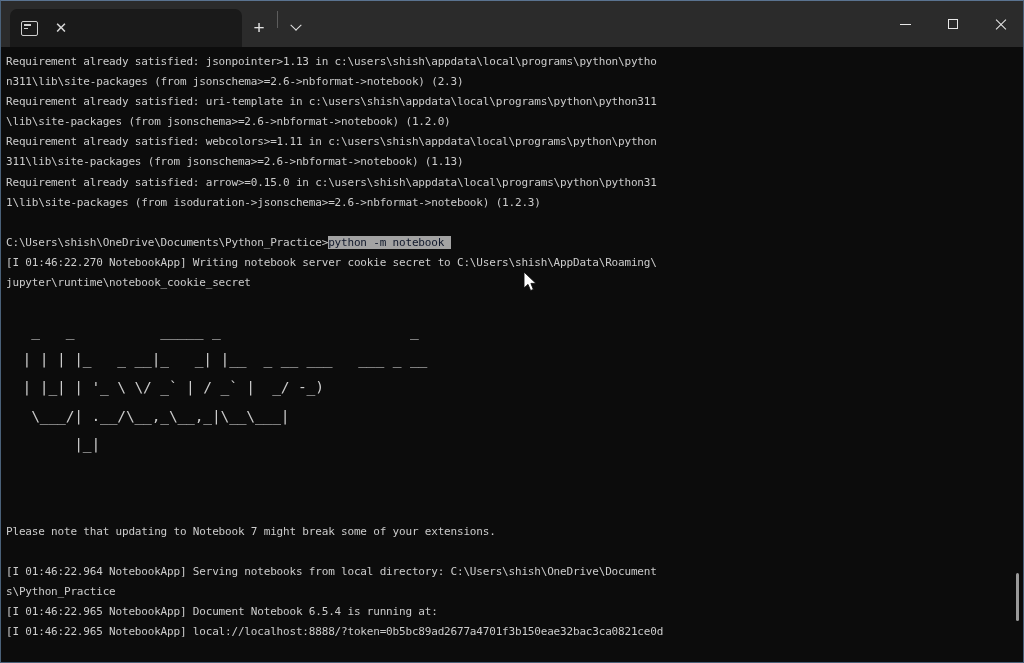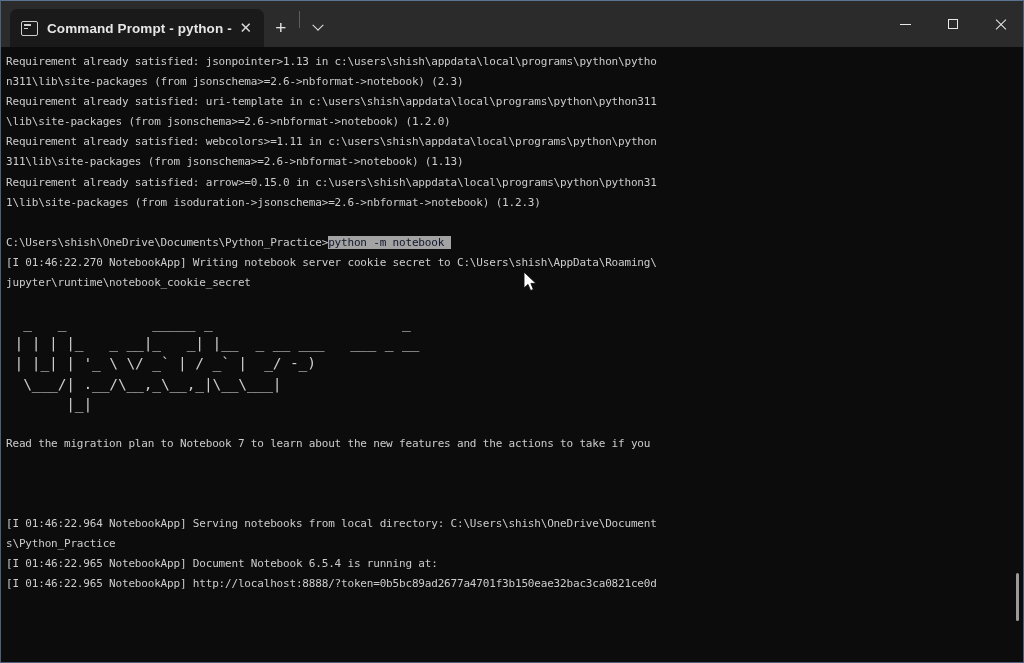--- a/index.html
+++ b/index.html
@@ -177,21 +177,21 @@
     color: #0f172a;
   }
 
   .art {
     color: #cccccc;
     white-space: pre;
     font-family: "DejaVu Sans Mono", monospace;
     font-size: 14.6px;
     line-height: 20.1px;
     letter-spacing: -0.18px;
-    margin: 0;
+    margin: 8px;
   }
 
   
   .cursor {
     position: absolute;
     left: 523px; top: 271px;
     width: 0; height: 0;
     pointer-events: none;
   }
   .cursor svg { display: block; }
@@ -216,21 +216,20 @@
 <body>
 
 <div id="app">
 
   <div class="titlebar">
 
     <div class="tabstrip">
 
       <div class="tab">
         <span class="tab-icon"></span>
-        <span class="tab-title">Command Prompt - python  -</span>
         <span class="tab-close">✕</span>
       </div>
 
       <div class="newtab">+</div>
 
       <div class="tabdivider"></div>
 
       <div class="dropdown">
         <span class="chev"></span>
       </div>
@@ -267,28 +266,28 @@
     <div class="term-text">jupyter\runtime\notebook_cookie_secret</div>
     <div class="term-text">&nbsp;</div>
 
     <div class="art">  _   _          _____ _                      _</div>
     <div class="art"> | | | |_   _ __|_   _| |__  _ __ ___   ___ _ __</div>
     <div class="art"> | |_| | '_ \ \/ _` | / _` |  _/ -_)</div>
     <div class="art">  \___/| .__/\__,_\__,_|\__\___|</div>
     <div class="art">       |_|</div>
 
     <div class="term-text">&nbsp;</div>
-    <div class="term-text">Read the migration plan to Notebook 7 to learn about the new features and the actions to take if you</div>
-    <div class="term-text">&nbsp;</div>
-    <div class="term-text">&nbsp;</div>
+    <div class="term-text">&nbsp;</div>
+    <div class="term-text">&nbsp;</div>
+    <div class="term-text">Please note that updating to Notebook 7 might break some of your extensions.</div>
     <div class="term-text">&nbsp;</div>
     <div class="term-text">[I 01:46:22.964 NotebookApp] Serving notebooks from local directory: C:\Users\shish\OneDrive\Document</div>
     <div class="term-text">s\Python_Practice</div>
     <div class="term-text">[I 01:46:22.965 NotebookApp] Document Notebook 6.5.4 is running at:</div>
-    <div class="term-text">[I 01:46:22.965 NotebookApp] http://localhost:8888/?token=0b5bc89ad2677a4701f3b150eae32bac3ca0821ce0d</div>
+    <div class="term-text">[I 01:46:22.965 NotebookApp] local://localhost:8888/?token=0b5bc89ad2677a4701f3b150eae32bac3ca0821ce0d</div>
 
   </div>
 
   <div class="scrollbar">
     <div class="scroll-thumb" id="thumb" style="top: 526px; height: 48px;"></div>
   </div>
 
   <div class="cursor">
     <svg width="14" height="21" viewBox="0 0 14 21">
       <polygon points="0,0 0,16 4,12.4 6.6,18.6 9.4,17.4 6.9,11.4 12,11.4" fill="#ffffff" stroke="#101010" stroke-width="0.9"></polygon>

